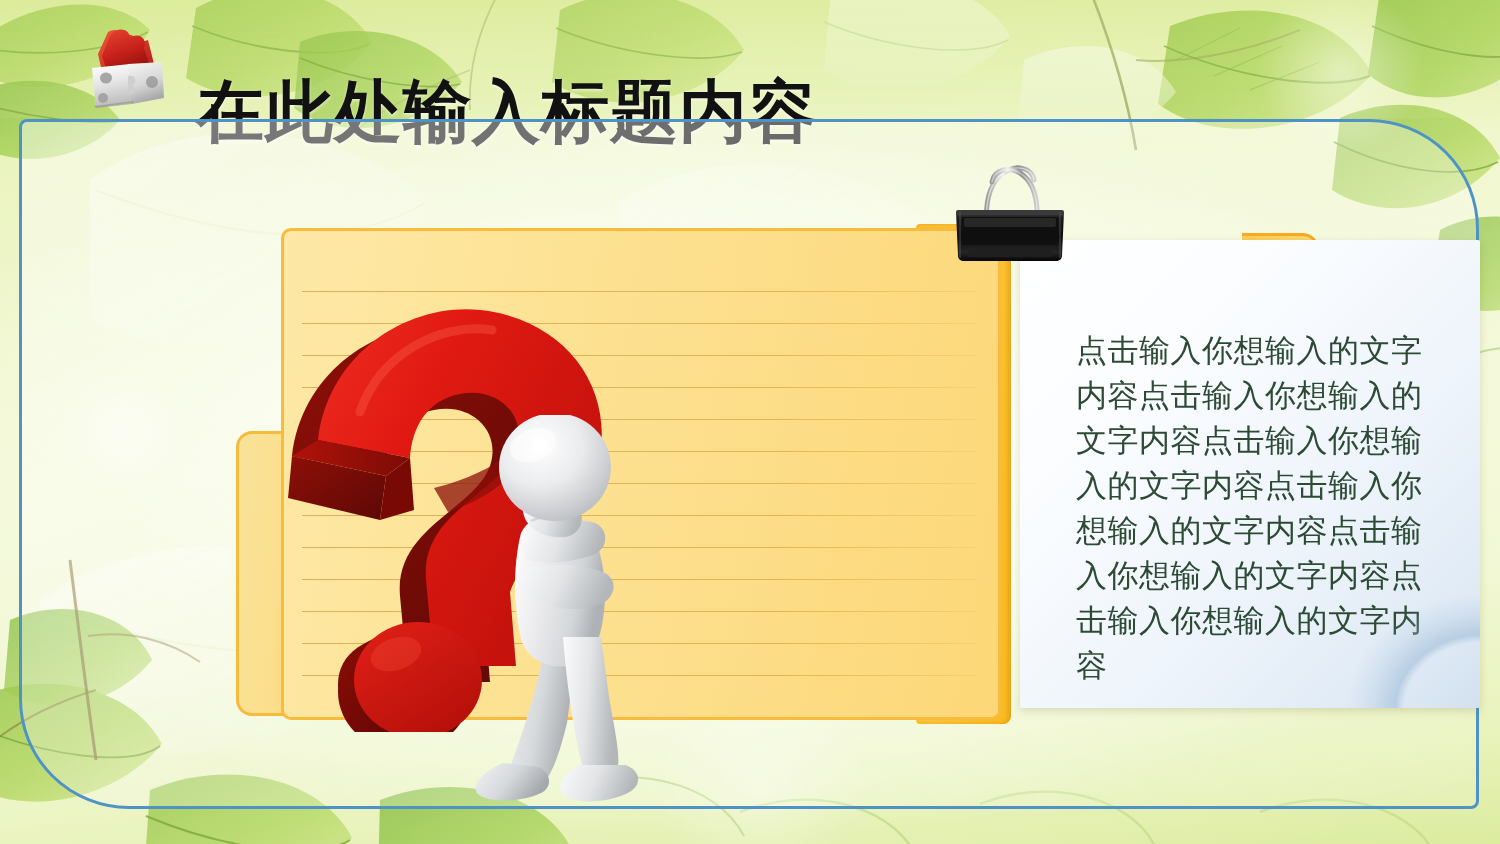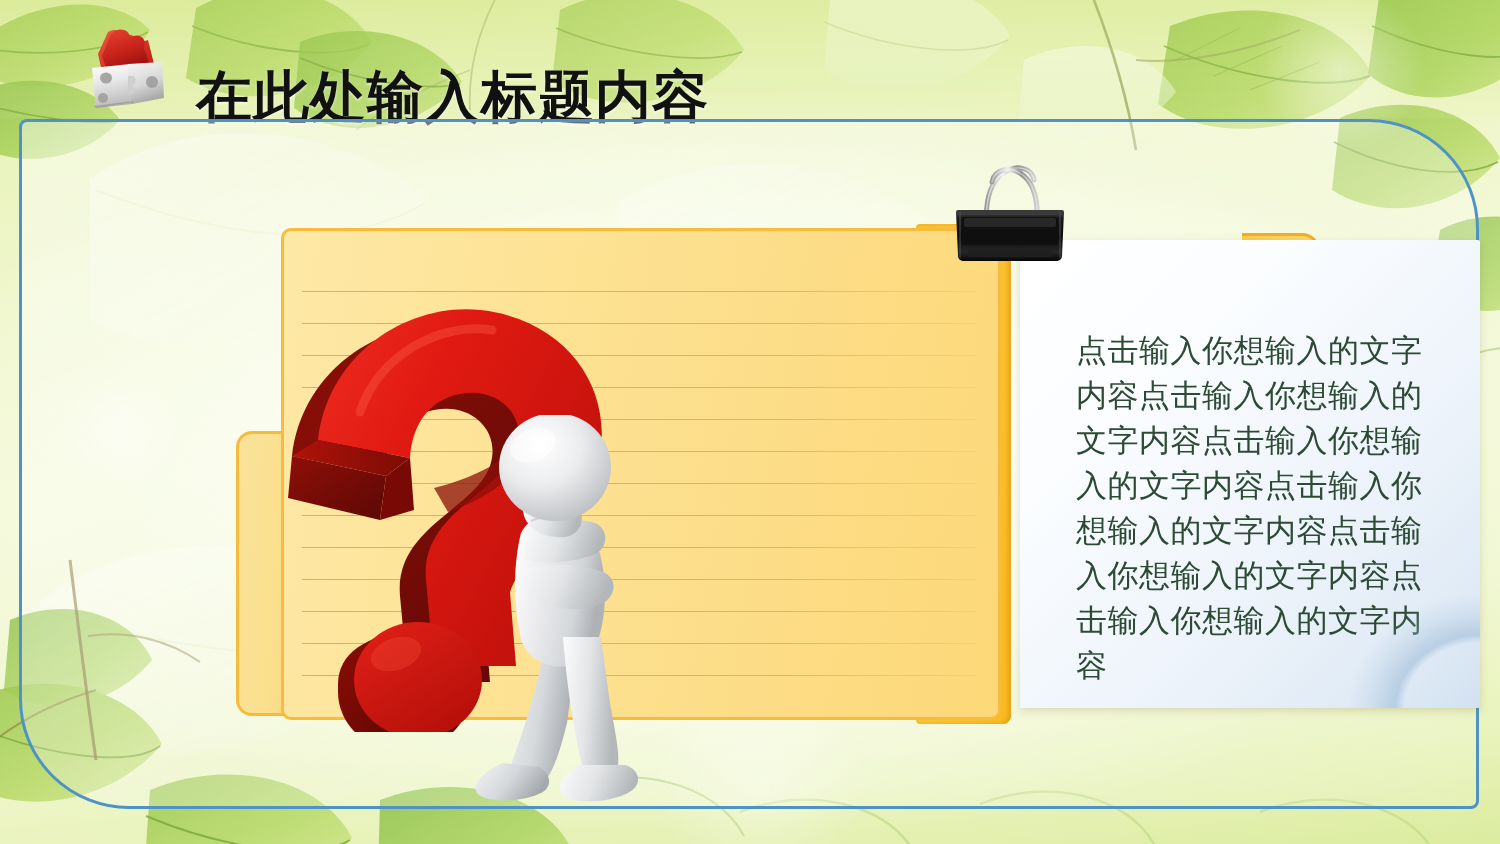--- a/index.html
+++ b/index.html
@@ -32,21 +32,21 @@
   
   .title-band{
     position:absolute;left:0;top:0;width:1500px;height:118px;overflow:hidden;
   }
   .title-band-tint{
     position:absolute;inset:0;
     background:linear-gradient(180deg, rgba(205,228,120,0.30) 0%, rgba(216,234,140,0.22) 45%, rgba(231,242,176,0.10) 100%);
   }
   .slide-title{
     position:absolute;left:196px;top:31px;
-    font-size:56px;font-weight:bold;line-height:1;
+    font-size:68px;font-weight:bold;line-height:1;
     color:#111111;letter-spacing:1px;
     text-shadow:0 2px 3px rgba(255,255,255,0.55);
     white-space:nowrap;
   }
   .puzzle-icon{position:absolute;left:78px;top:24px;width:96px;height:92px;}
 
   
   .content-frame{
     position:absolute;left:19px;top:119px;width:1460px;height:690px;
     border:3px solid #4f93c6;

